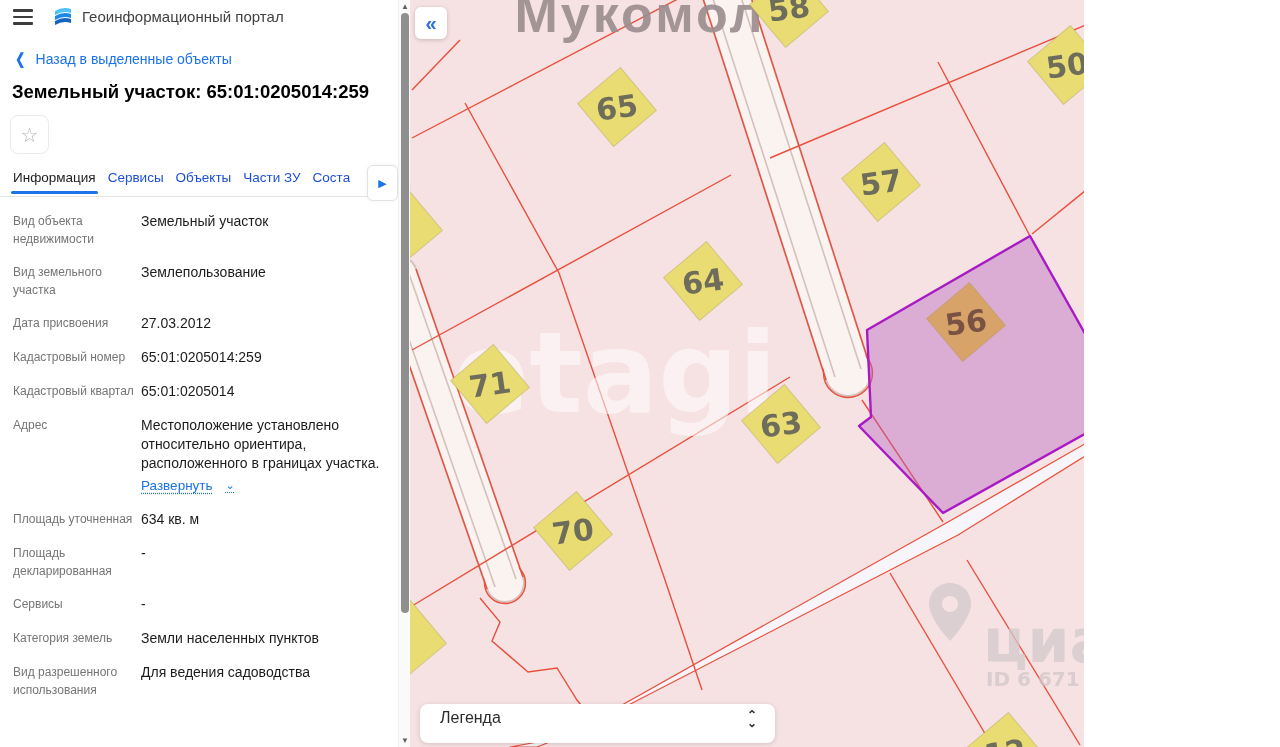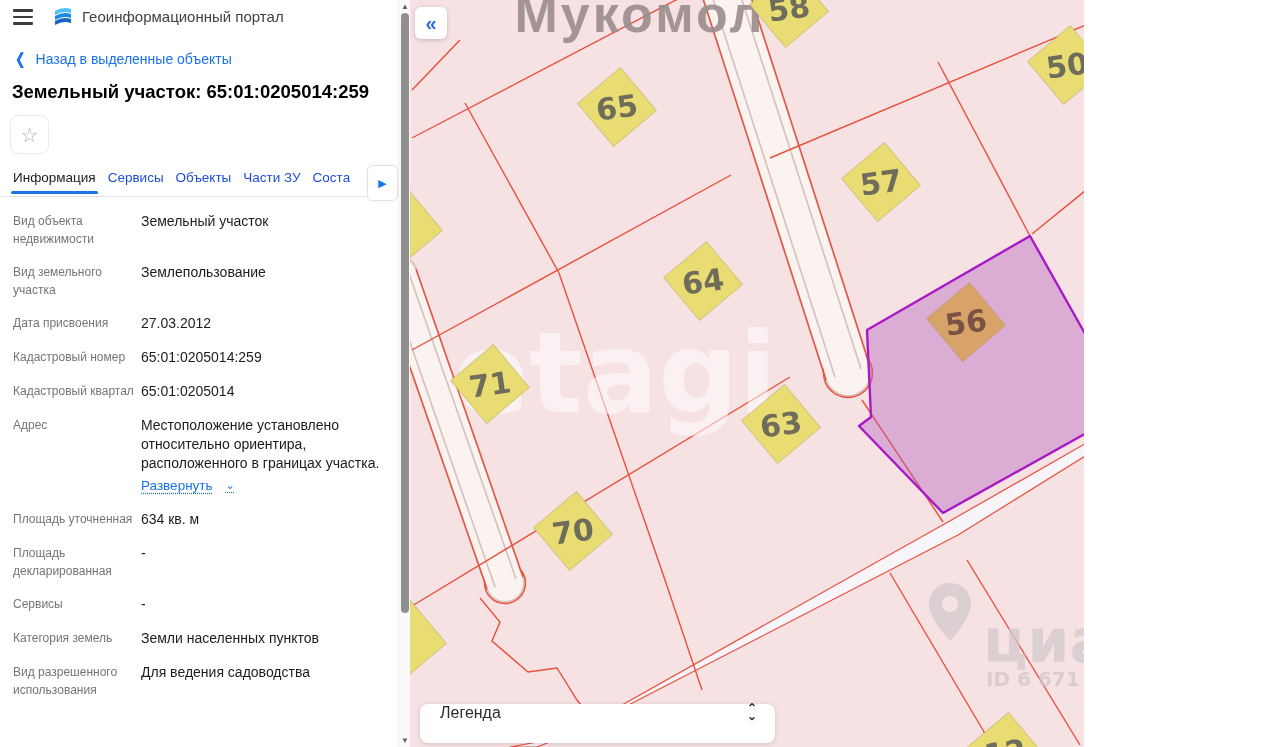--- a/index.html
+++ b/index.html
@@ -30,21 +30,21 @@
   .expand .dchev{font-size:11px;text-decoration:none;}
 
   
   .sbar{position:absolute;left:398px;top:0;width:12px;height:747px;background:#fafafa;border-left:1px solid #f0f0f0;box-sizing:border-box;}
   .sarrow{position:absolute;left:1px;width:10px;text-align:center;font-size:8px;color:#606060;cursor:pointer;}
   .sthumb{position:absolute;left:2px;top:13px;width:8px;height:600px;background:#8f8f8f;border-radius:4px;cursor:pointer;}
 
   
   .map{position:absolute;left:410px;top:0;width:870px;height:747px;overflow:hidden;background:#f7e2e3;}
   .collapse-btn{position:absolute;left:5px;top:7px;width:32px;height:32px;background:#fff;border-radius:6px;box-shadow:0 1px 4px rgba(0,0,0,.2);display:flex;align-items:center;justify-content:center;color:#2f6fe0;font-size:20px;font-weight:bold;cursor:pointer;}
-  .legend{position:absolute;left:10px;top:704px;width:355px;height:39px;background:#fff;border-radius:8px;box-shadow:0 1px 5px rgba(0,0,0,.15);display:flex;align-items:flex-start;justify-content:space-between;padding:0 18px 0 20px;box-sizing:border-box;cursor:pointer;gap:12px;}
+  .legend{position:absolute;left:10px;top:704px;width:355px;height:39px;background:#fff;border-radius:8px;box-shadow:0 1px 5px rgba(0,0,0,.15);display:flex;align-items:flex-end;justify-content:space-between;padding:0 18px 16px 20px;box-sizing:border-box;cursor:pointer;gap:12px;}
   .legend-label{font-size:16px;color:#2c2c2c;}
   .legend-sort{display:flex;flex-direction:column;line-height:8px;font-size:12px;color:#2c2c2c;font-weight:bold;}
 </style>
 </head>
 <body>
 
 <div class="app">
 
   <div class="panel">
     <div class="hdr">

